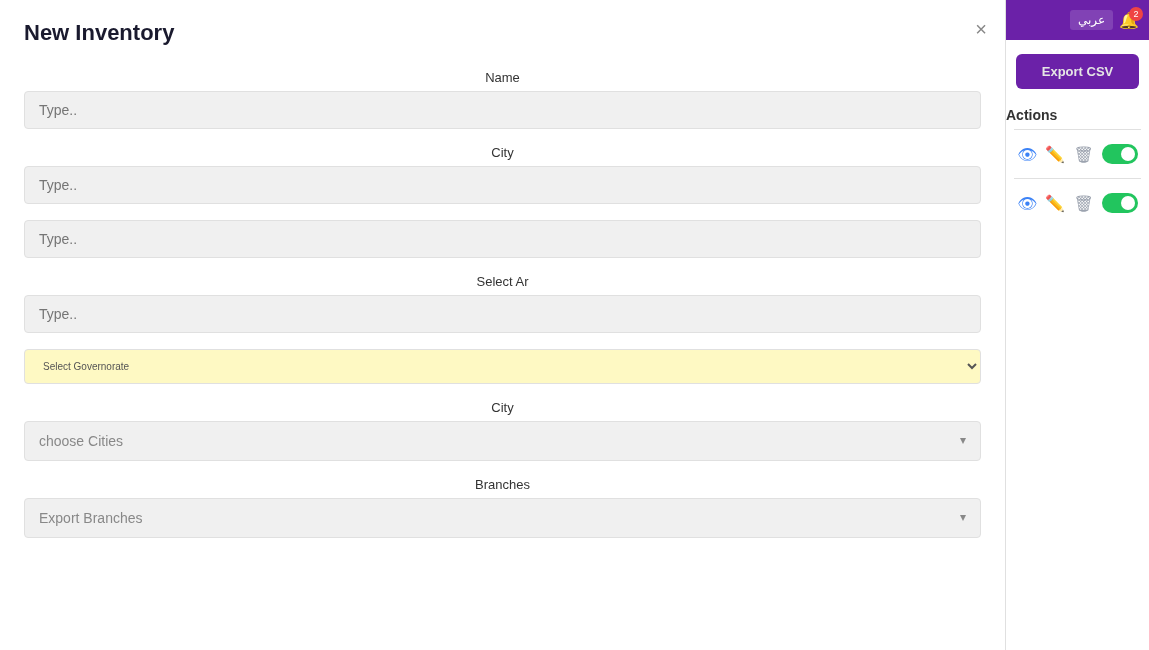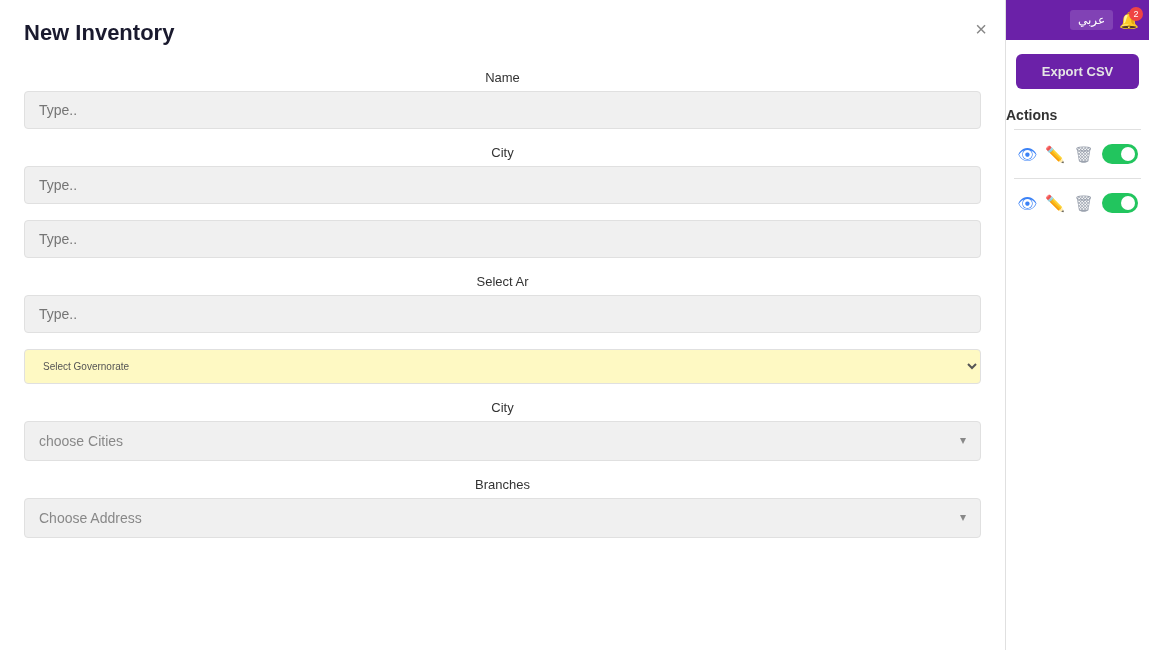--- a/index.html
+++ b/index.html
@@ -259,21 +259,21 @@
         <span>choose Cities</span>
         <span class="arrow">▾</span>
       </div>
     </div>
   </div>
 
   <div class="form-group">
     <label class="form-label">Branches</label>
     <div class="custom-select-wrapper">
       <div class="custom-select">
-        <span>Choose Address</span>
+        <span>Export Branches</span>
         <span class="arrow">▾</span>
       </div>
     </div>
   </div>
 </div>
 
 <div class="sidebar">
 
   <div class="sidebar-header">
     <button class="lang-btn">عربي</button>

